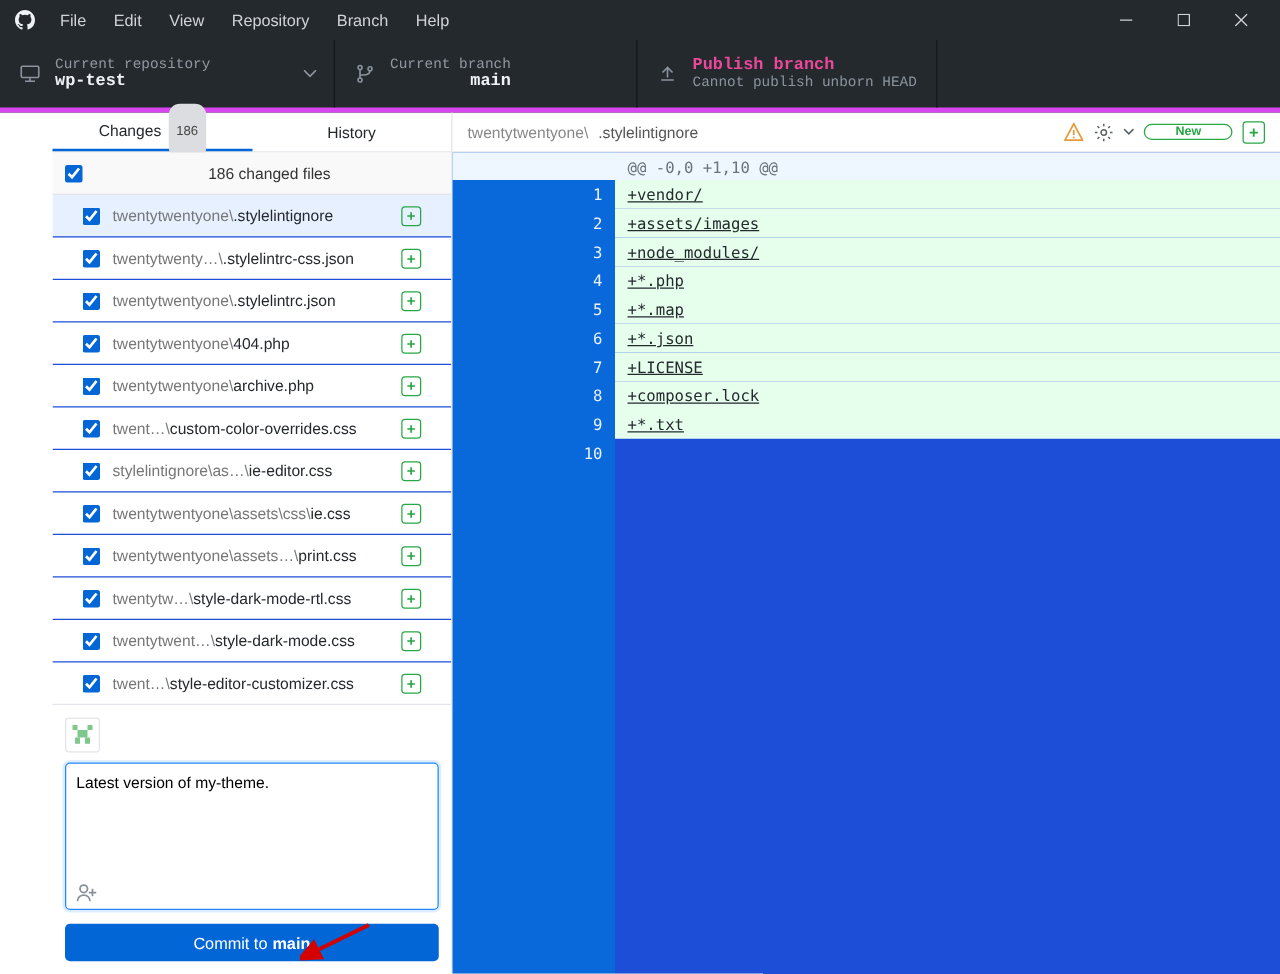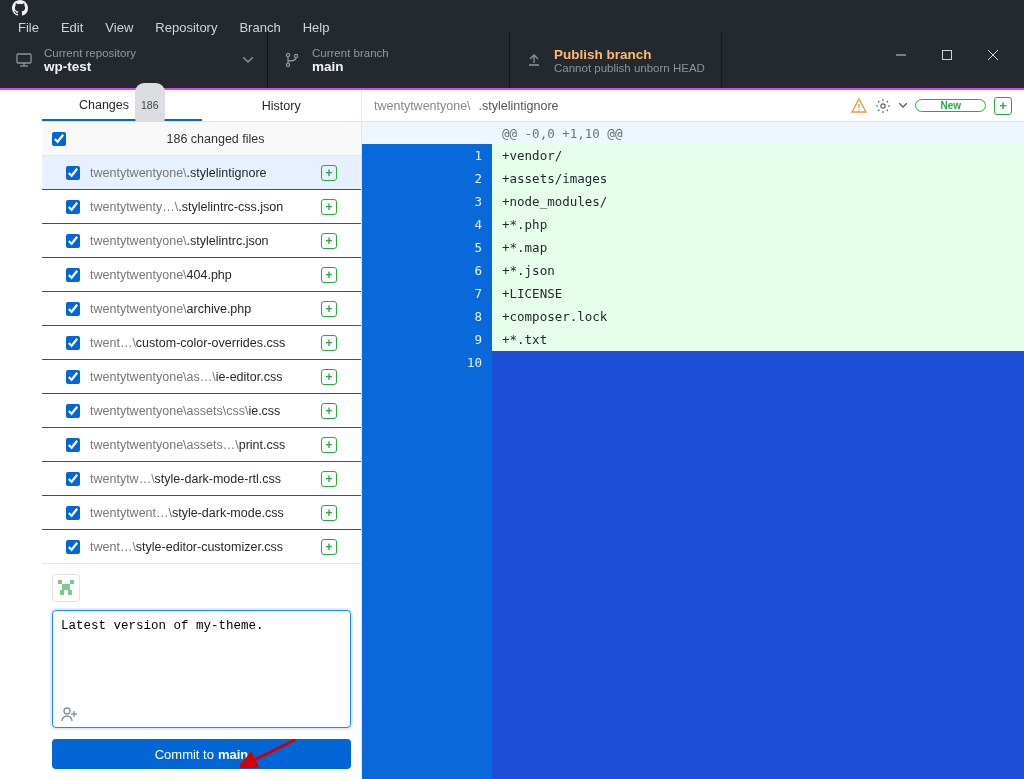--- a/index.html
+++ b/index.html
@@ -1,30 +1,30 @@
 <!DOCTYPE html>
 <html><head>
 <meta charset="utf-8">
 <style>
   * { box-sizing: border-box; margin: 0; padding: 0; }
   html, body { width: 1024px; height: 779px; font-family: -apple-system, "Segoe UI", Arial, sans-serif; font-size: 13px; background: #fff; overflow: hidden; }
-  .titlebar { height: 32px; background: #24292e; color: #d0d4d8; display: flex; padding: 0 8px; flex-direction: column; }
+  .titlebar { height: 32px; background: #24292e; color: #d0d4d8; display: flex; align-items: center; padding: 0 8px; }
   .titlebar .logo { width: 16px; height: 16px; margin: 0 10px 0 4px; display:flex; align-items:center; justify-content:center; }
   .titlebar .menu { display: flex; gap: 2px; }
   .titlebar .menu span { padding: 4px 10px; cursor: default; }
   .titlebar .winctrls { margin-left: auto; display:flex; }
   .titlebar .winctrls div { width: 46px; height: 32px; display:flex; align-items:center; justify-content:center; color:#cfd3d6; }
-  .toolbar { height: 58px; background: #24292e; display:flex; border-bottom:2px solid #d946ef;}
+  .toolbar { height: 58px; background: #24292e; display:flex; border-bottom:4px solid #d946ef;font-family:Liberation Mono, monospace;}
   .tbtn { display:flex; align-items:center; padding: 0 16px; color:#9da5b4; border-right:1px solid #141619; gap:12px; }
   .tbtn.repo{ width:268px; position:relative;}
-  .tbtn.branch{ width:242px;}
+  .tbtn.branch{ width:242px;text-align:right;}
   .tbtn .ico { width:16px; color:#8b949e; display:flex; align-items:center; justify-content:center; }
   .tbtn .lbl { font-size:11.5px; color:#9199a1;}
   .tbtn .val { font-size:13.5px; font-weight:600; color:#f0f3f6;}
-  .tbtn.publish .val{ color:#fdba74;}
+  .tbtn.publish .val{ color:#ec4899;}
   .tbtn.publish .sub{ font-size:11.5px; color:#8b949e;}
   .tbtn .chev { position:absolute; right:14px; }
   .body { display:flex; height: calc(779px - 32px - 58px); }
   .sidebar { width:320px; border-right:1px solid #e1e4e8; display:flex; flex-direction:column;margin-left:42px; }
   .tabs { display:flex; height:32px; border-bottom:1px solid #e1e4e8;}
   .tab { flex:1; display:flex; align-items:center; justify-content:center; gap:6px; font-size:12.5px; color:#24292e; }
   .tab.active { border-bottom:2px solid #0366d6; font-weight:500;}
   .tab .badge { background:#dbdde0; color:#444; border-radius:9px; font-size:10.5px; padding:16px 6px;}
   .summary { height:34px; display:flex; align-items:center; border-bottom:1px solid #e1e4e8; padding:0 10px; gap:14px; font-size:12.5px; color:#333; background:#f9f9fa; }
   .summary input[type=checkbox]{ width:14px; height:14px; accent-color:#0366d6;}
@@ -34,37 +34,37 @@
   .frow.sel{ background:#e7f0ff;}
   .frow input[type=checkbox]{ width:14px; height:14px; accent-color:#0366d6; flex:none;}
   .frow .fname{ flex:1; white-space:nowrap; overflow:hidden; text-overflow:ellipsis;}
   .frow .fname .dim{ color:#777;}
   .frow .plusbox{ width:16px; height:16px; border:1.5px solid #28a745; color:#28a745; border-radius:3px; display:flex; align-items:center; justify-content:center; font-size:12px; font-weight:700; line-height:1; flex:none;}
   .commit-box{ border-top:1px solid #e1e4e8; padding:10px; background:#fff; display:flex; flex-direction:column; gap:8px;}
   .commit-summary-row{ display:flex; align-items:center; gap:8px;}
   .avatar{ width:28px; height:28px; background:#fff; border:1px solid #e1e4e8; border-radius:3px; display:flex; align-items:center; justify-content:center; }
   .commit-summary-row input{ flex:1; height:28px; border:1px solid #d1d5da; border-radius:4px; padding:0 8px; font-size:12.5px;}
   .desc-wrap{ position:relative; }
-  .desc-wrap textarea{ width:100%; height:118px; border:1.5px solid #2188ff; border-radius:4px; padding:8px; font-size:12.5px; font-family:Liberation Mono, monospace; resize:none; outline:none; box-shadow:0 0 0 2px rgba(33,136,255,.15);}
+  .desc-wrap textarea{ width:100%; height:118px; border:1.5px solid #2188ff; border-radius:4px; padding:8px; font-size:12.5px; font-family:Liberation Sans, sans-serif; resize:none; outline:none; box-shadow:0 0 0 2px rgba(33,136,255,.15);}
   .coauthor{ position:absolute; left:8px; bottom:8px; color:#8a9099; }
   .commit-btn{ height:30px; background:#0366d6; color:#fff; border:none; border-radius:4px; font-size:13px; display:flex; align-items:center; justify-content:center; gap:4px; cursor:pointer;}
   .commit-btn b{ font-weight:700;}
   .main { flex:1; display:flex; flex-direction:column; }
   .pathbar{ height:32px; border-bottom:1px solid #e1e4e8; display:flex; align-items:center; padding:0 12px; font-size:12.5px; color:#555; gap:8px;}
   .pathbar .path-dim{ color:#888;}
   .pathbar-actions{ margin-left:auto; display:flex; align-items:center; gap:8px;}
   .pathbar-actions .new-badge{ border:1px solid #28a745; color:#28a745; border-radius:9px; font-size:10px; padding:0 24px; font-weight:600;}
   .pathbar-actions .sq{ width:18px; height:18px; border:1.5px solid #28a745; color:#28a745; border-radius:3px; display:flex; align-items:center; justify-content:center; font-size:13px; font-weight:700;}
   .diff{ flex:1; display:flex; font-family: ui-monospace, Consolas, Menlo, monospace; font-size:12.5px; }
   .gutter{ width:130px; background:#0969da; color:#eaf2ff; }
   .gutter .blankrow{ height:22px; background:#eef6ff;}
   .gutter .numrow{ height:23px; display:flex; align-items:center; justify-content:flex-end; padding-right:10px;}
   .code{ flex:1; background:#1d4ed8;}
   .code .hunk{ height:22px; background:#eef6ff; color:#6a737d; display:flex; align-items:center; padding-left:10px;}
-  .code .line{ height:23px; background:#e6ffed; color:#24292e; display:flex; align-items:center; padding-left:10px;}
+  .code .line{ height:23px; background:#e6ffed; color:#24292e; display:flex; align-items:center; padding-left:10px;text-decoration:underline;}
   .arrow{ position:absolute; left:240px; top:732px; pointer-events:none;}
   svg{ display:block; }
 </style>
 </head>
 <body>
 
 <div class="titlebar">
   <span class="logo">
     <svg viewBox="0 0 16 16" width="16" height="16" fill="#f0f3f6">
         <path d="M8 0C3.58 0 0 3.58 0 8c0 3.54 2.29 6.53 5.47 7.59.4.07.55-.17.55-.38 0-.19-.01-.82-.01-1.49-2.01.37-2.53-.49-2.69-.94-.09-.23-.48-.94-.82-1.13-.28-.15-.68-.52-.01-.53.63-.01 1.08.58 1.23.82.72 1.21 1.87.87 2.33.66.07-.52.28-.87.51-1.07-1.78-.2-3.64-.89-3.64-3.95 0-.87.31-1.59.82-2.15-.08-.2-.36-1.02.08-2.12 0 0 .67-.21 2.2.82a7.5 7.5 0 0 1 4 0c1.53-1.04 2.2-.82 2.2-.82.44 1.1.16 1.92.08 2.12.51.56.82 1.27.82 2.15 0 3.07-1.87 3.75-3.65 3.95.29.25.54.73.54 1.48 0 1.07-.01 1.93-.01 2.2 0 .21.15.46.55.38A8.013 8.013 0 0 0 16 8c0-4.42-3.58-8-8-8z"></path>
@@ -186,21 +186,21 @@
           <span class="fname"><span class="dim">twentytwentyone\</span>archive.php</span>
           <span class="plusbox">+</span>
         </div>
         <div class="frow">
           <input type="checkbox" checked="" style="">
           <span class="fname"><span class="dim">twent…\</span>custom-color-overrides.css</span>
           <span class="plusbox">+</span>
         </div>
         <div class="frow">
           <input type="checkbox" checked="" style="">
-          <span class="fname"><span class="dim">twentytwentyone\as…\</span>ie-editor.css</span>
+          <span class="fname"><span class="dim">stylelintignore\as…\</span>ie-editor.css</span>
           <span class="plusbox">+</span>
         </div>
         <div class="frow">
           <input type="checkbox" checked="" style="">
           <span class="fname"><span class="dim">twentytwentyone\assets\css\</span>ie.css</span>
           <span class="plusbox">+</span>
         </div>
         <div class="frow">
           <input type="checkbox" checked="" style="">
           <span class="fname"><span class="dim">twentytwentyone\assets…\</span>print.css</span>

